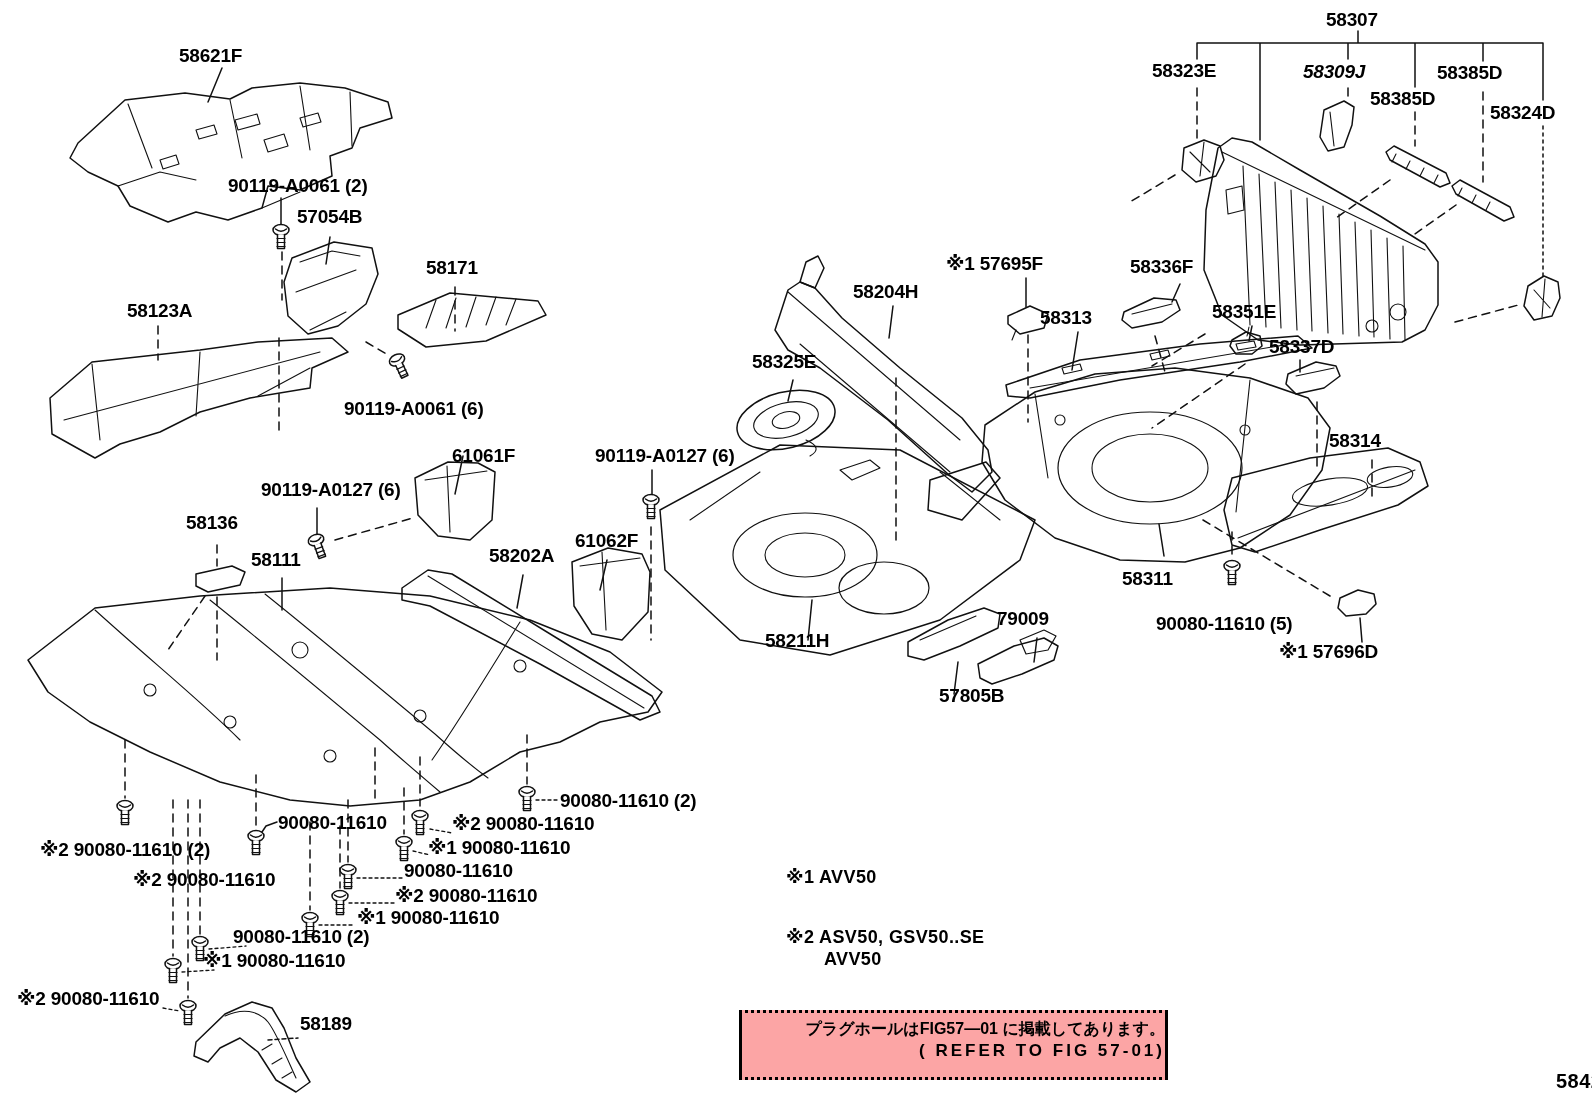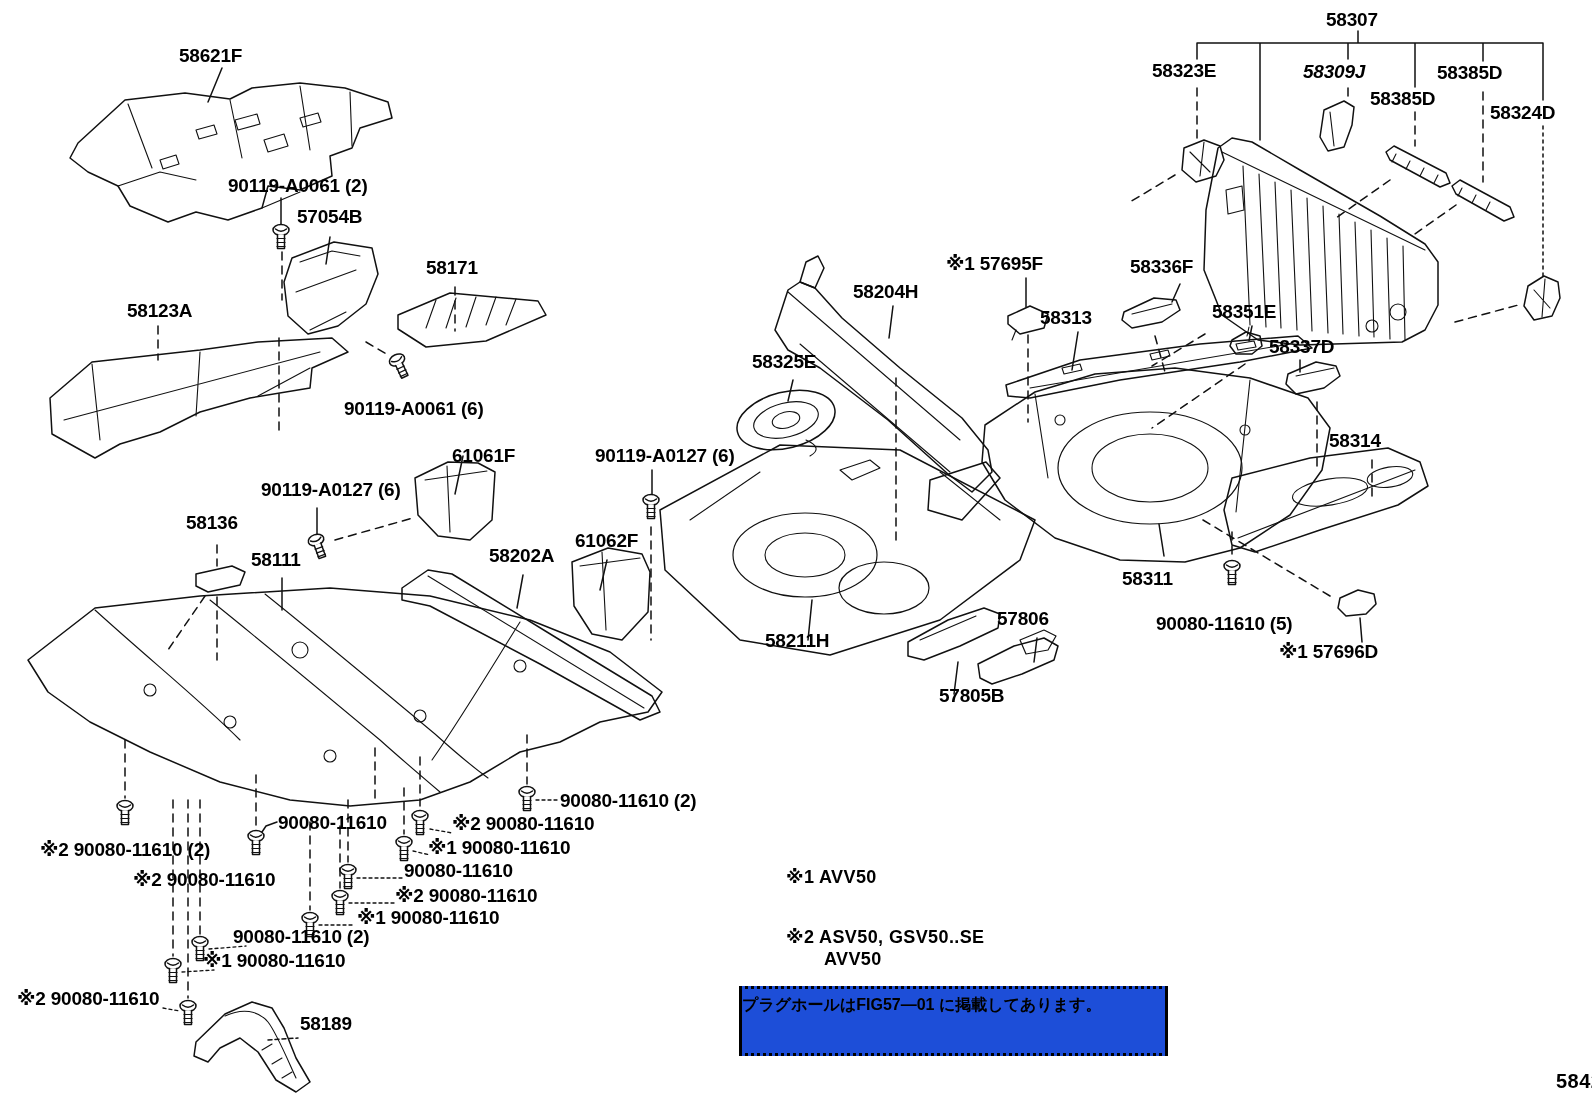--- a/index.html
+++ b/index.html
@@ -9,23 +9,23 @@
   }
   #art{position:absolute;left:0;top:0;}
   .callout{
     position:absolute;font-size:19px;font-weight:700;letter-spacing:-0.2px;
     white-space:nowrap;line-height:1;color:#000;
   }
   .legend-line{
     position:absolute;font-size:18px;font-weight:700;letter-spacing:0.4px;white-space:nowrap;
   }
   #note-box{
-    position:absolute;left:739px;top:986px;width:429px;height:70px;
+    position:absolute;left:739px;top:1010px;width:429px;height:70px;
     border:3px solid #000;border-top-style:dotted;border-bottom-style:dotted;
-    box-sizing:border-box;text-align:left;padding-top:5px;background:#1d4ed8;
+    box-sizing:border-box;text-align:right;padding-top:5px;background:#fca5a5;
   }
   #note-box .jp{font-size:16px;font-weight:700;line-height:1.35;}
   #note-box .en{font-size:15.5px;font-weight:400;line-height:1.35;}
   #note-box .ref{font-size:17px;font-weight:700;letter-spacing:3px;line-height:1.35;}
   #figure-code{position:absolute;left:1556px;top:1070px;font-size:20px;font-weight:700;letter-spacing:0.5px;}
 </style>
 </head>
 <body>
 
 <div id="stage">
@@ -325,21 +325,21 @@
       <div class="callout" style="left: 251px; top: 550px;">58111</div>
       <div class="callout" style="left: 489px; top: 546px;">58202A</div>
       <div class="callout" style="left: 575px; top: 531px;">61062F</div>
       <div class="callout" style="left: 595px; top: 446px;">90119-A0127 (6)</div>
       <div class="callout" style="left: 752px; top: 352px;">58325E</div>
       <div class="callout" style="left: 853px; top: 282px;">58204H</div>
       <div class="callout" style="left: 946px; top: 254px;">※1 57695F</div>
       <div class="callout" style="left: 1040px; top: 308px;">58313</div>
       <div class="callout" style="left: 765px; top: 631px;">58211H</div>
       <div class="callout" style="left: 907px; top: 686px; margin-left: 32px;">57805B</div>
-      <div class="callout" style="left: 997px; top: 609px;">57806</div>
+      <div class="callout" style="left: 997px; top: 609px;">79009</div>
       <div class="callout" style="left: 1326px; top: 10px;">58307</div>
       <div class="callout" style="left: 1152px; top: 61px; text-align: center;">58323E</div>
       <div class="callout" style="left: 1303px; top: 62px; font-style: italic;">58309J</div>
       <div class="callout" style="left: 1437px; top: 63px;">58385D</div>
       <div class="callout" style="left: 1370px; top: 89px;">58385D</div>
       <div class="callout" style="left: 1490px; top: 103px;">58324D</div>
       <div class="callout" style="left: 1130px; top: 257px;">58336F</div>
       <div class="callout" style="left: 1212px; top: 302px;">58351E</div>
       <div class="callout" style="left: 1269px; top: 337px;">58337D</div>
       <div class="callout" style="left: 1329px; top: 431px;">58314</div>
@@ -360,17 +360,18 @@
       <div class="callout" style="left: 17px; top: 989px;">※2 90080-11610</div>
       <div class="callout" style="left: 300px; top: 1014px;">58189</div>
     </div>
 
   <div class="legend-line" style="left:786px;top:866px;">※1 AVV50</div>
   <div class="legend-line" style="left:786px;top:926px;">※2 ASV50, GSV50..SE</div>
   <div class="legend-line" style="left:824px;top:949px;">AVV50</div>
 
   <div id="note-box">
     <div class="jp">プラグホールはFIG57―01 に掲載してあります。</div>
+    <div class="ref">( REFER TO FIG 57-01)</div>
   </div>
 
   <div id="figure-code">584240B</div>
 
 </div>
 
 </body></html>

